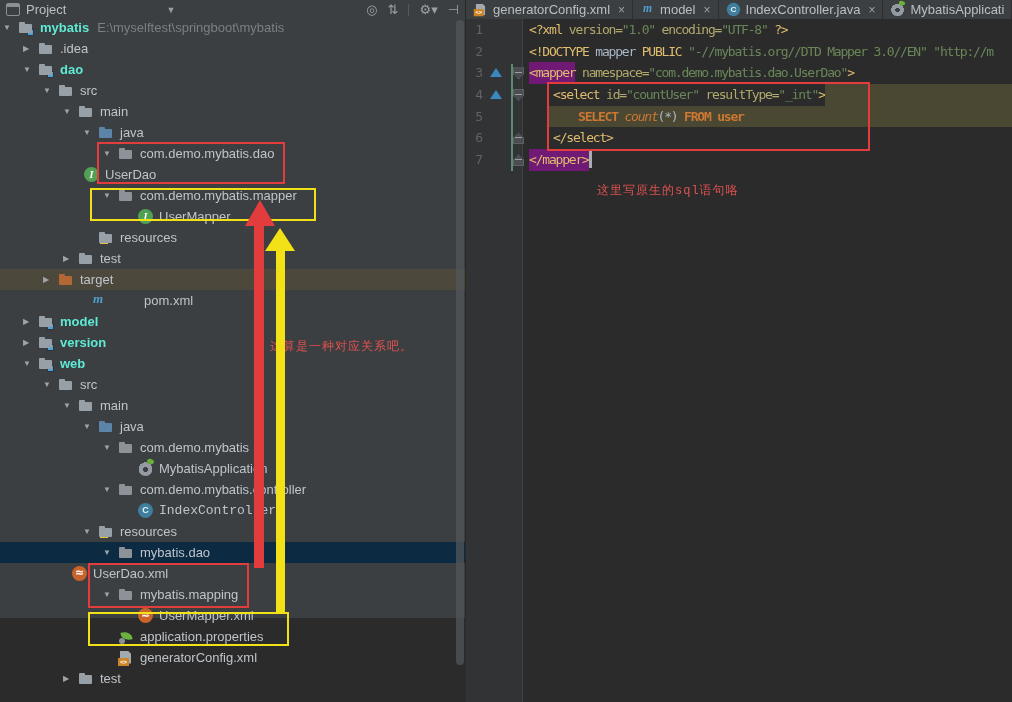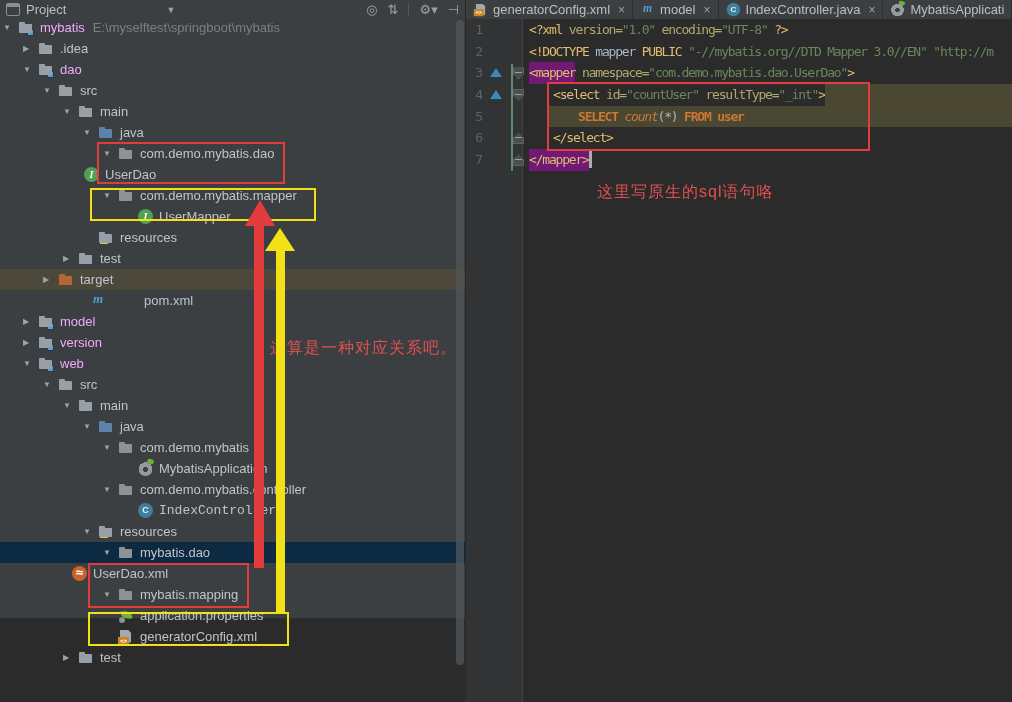--- a/index.html
+++ b/index.html
@@ -11,21 +11,21 @@
   #panel-header{height:19px;display:flex;align-items:center;padding:0 6px;color:#bbbfc3;font-size:13px;}
   #panel-header .win-icon{width:12px;height:11px;border:1px solid #8a8f93;border-radius:2px;margin-right:6px;position:relative;flex:none;}
   #panel-header .win-icon::after{content:"";position:absolute;left:0;top:0;right:0;height:3px;background:#8a8f93;}
   #panel-header .dd-caret{color:#9da0a2;font-size:9px;margin-left:100px;}
   #panel-toolbar{margin-left:auto;display:flex;align-items:center;gap:10px;color:#9da0a2;font-size:13px;}
   #panel-toolbar .tbi{cursor:default;line-height:19px;}
   #panel-toolbar .tsep{width:1px;height:12px;background:#55585a;}
 
   #tree{position:absolute;left:0;top:17px;right:0;}
   .trow{height:21px;display:flex;align-items:center;font-size:13px;color:#bec4ca;white-space:nowrap;}
-  .trow.bold .label{font-weight:normal;color:#f0abfc;}
+  .trow.bold .label{font-weight:bold;color:#5eead4;}
   .trow.sel{background:#0d2a43;}
   .trow.hl{background:#4c483c;}
   .arrow{width:15px;flex:none;font-size:8px;color:#9fa3a6;text-align:left;padding-left:1px;}
   .path{margin-left:8px;color:#7b7f83;font-weight:normal;}
 
   
   .icon{width:16px;height:16px;margin-right:6px;position:relative;flex:none;display:inline-block;}
   .icon .b{display:none;}
   .f-base::before{content:"";position:absolute;left:1px;top:2px;width:6px;height:3px;border-radius:1px 1px 0 0;background:var(--fc,#98a0a7);}
   .f-base::after{content:"";position:absolute;left:1px;top:4px;width:13px;height:9px;border-radius:1px;background:var(--fc,#98a0a7);}
@@ -81,21 +81,21 @@
   
   #anno{position:absolute;inset:0;pointer-events:none;}
   #anno>div,#anno>span{position:absolute;}
   .abox{border:2px solid;box-sizing:border-box;}
   .abox.red{border-color:#e23c3c;} .abox.yellow{border-color:#f3e118;}
   .box-editor-sql{left:547px;top:82px;width:323px;height:69px;}
   .box-dao-pkg{left:97px;top:142px;width:188px;height:42px;}
   .box-mapper-pkg{left:90px;top:188px;width:226px;height:33px;}
   .box-res-dao{left:88px;top:563px;width:161px;height:45px;}
   .box-res-mapping{left:88px;top:612px;width:201px;height:34px;}
-  .ann-text{color:#e05151;font-size:16px;letter-spacing:1px;white-space:nowrap;}
+  .ann-text{color:#e05151;font-size:12px;letter-spacing:1px;white-space:nowrap;font-family:Liberation Mono, monospace;}
   .t-sql{left:597px;top:182px;} .t-map{left:270px;top:338px;}
   .red-shaft{left:254px;top:225px;width:10px;height:343px;background:#e23c3c;}
   .red-head{left:245px;top:200px;width:0;height:0;border-left:15px solid transparent;border-right:15px solid transparent;border-bottom:26px solid #e23c3c;}
   .yel-shaft{left:276px;top:250px;width:9px;height:363px;background:#f3e118;}
   .yel-head{left:265px;top:228px;width:0;height:0;border-left:15px solid transparent;border-right:15px solid transparent;border-bottom:23px solid #f3e118;}
 </style>
 </head>
 <body>
 
 <div id="stage">
@@ -276,20 +276,25 @@
           <span class="icon ic-mybatis-xml"></span>
           <span class="label">UserDao.xml</span>
         </div>
         <div class="trow" style="padding-left: 102px;">
           <span class="arrow">▼</span>
           <span class="icon ic-package f-base">
             <span class="b"></span>
           </span>
           <span class="label">mybatis.mapping</span>
         </div>
+        <div class="trow" style="padding-left: 122px;">
+          <span class="arrow"></span>
+          <span class="icon ic-mybatis-xml"></span>
+          <span class="label">UserMapper.xml</span>
+        </div>
         <div class="trow" style="padding-left: 102px;">
           <span class="arrow"></span>
           <span class="icon ic-spring">
             <span class="b"></span>
           </span>
           <span class="label">application.properties</span>
         </div>
         <div class="trow" style="padding-left: 102px;">
           <span class="arrow"></span>
           <span class="icon ic-xml-file">

